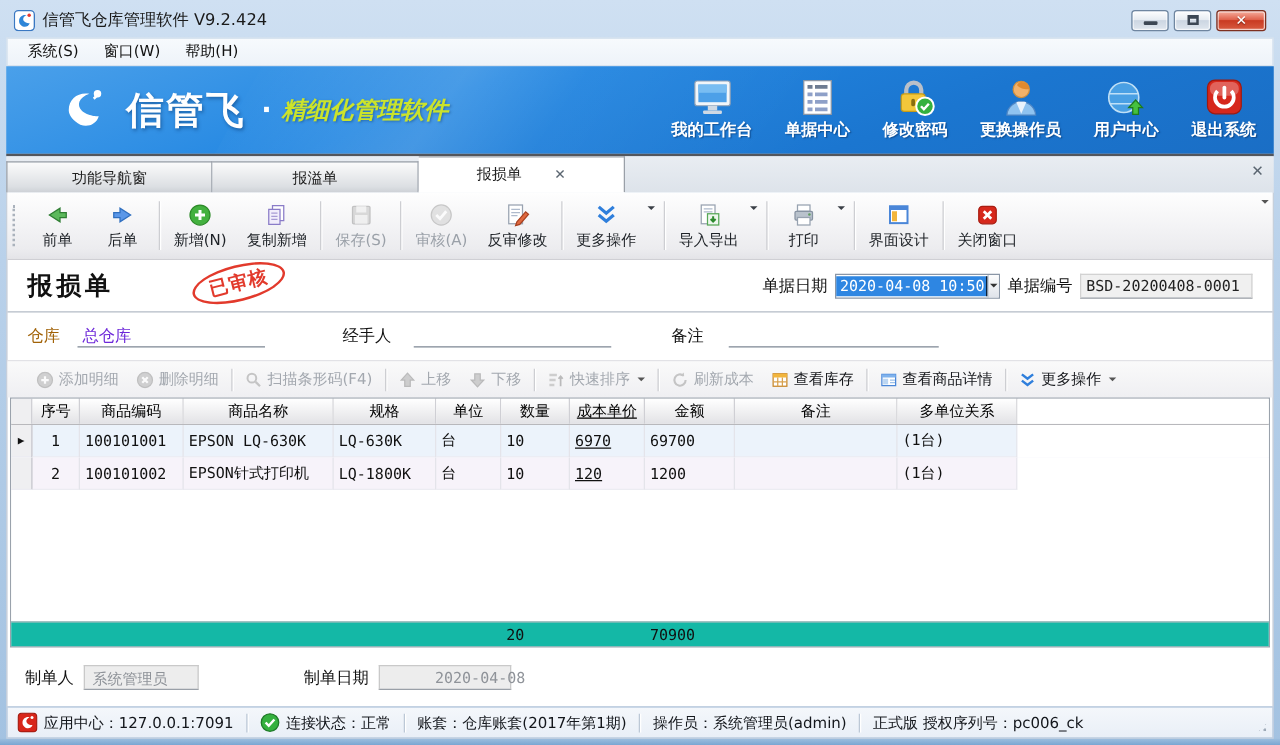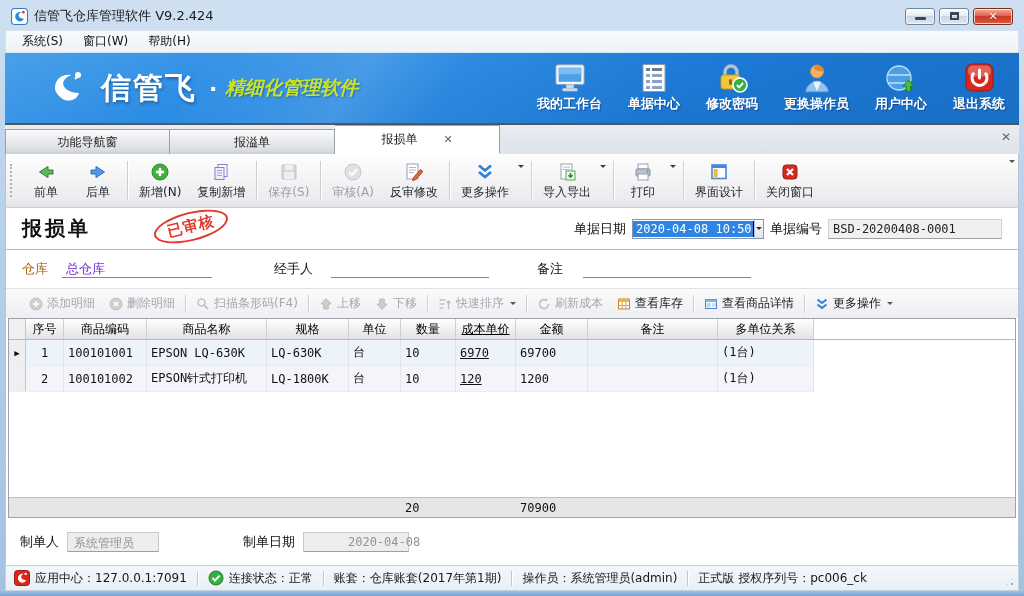--- a/index.html
+++ b/index.html
@@ -69,21 +69,21 @@
   .form-header { height:42px; display:flex; align-items:center; padding:0 16px; border-bottom:1px solid #b4bcc6; }
   .form-title { font-size:20px; font-weight:bold; color:#111; letter-spacing:3px; }
   .stamp { margin-left:62px; margin-bottom:4px; border:2px solid #e23a2c; color:#e23a2c; font-size:15px; font-weight:bold;
            border-radius:50%/50%; padding:3px 12px; transform:rotate(-14deg); letter-spacing:1px; background:rgba(255,255,255,.6); }
   .fh-right { margin-left:auto; display:flex; align-items:center; gap:6px; }
   .flabel { font-size:13px; color:#111; white-space:nowrap; }
   .datefield { width:132px; height:20px; border:1px solid #8a96a6; background:#fff; display:flex; align-items:center; }
   .dateval { font-family:"DejaVu Sans Mono",monospace; font-size:12px; background:#2e86e2; color:#fff; padding:1px 1px 1px 3px; white-space:nowrap; border-right:1px solid #000; }
   .datebtn { margin-left:auto; width:15px; height:18px; background:linear-gradient(180deg,#fdfdfd,#dfe3ea); border-left:1px solid #b9c2ce; display:flex; align-items:center; justify-content:center; cursor:pointer; }
   .datebtn i { width:0; height:0; border:3.5px solid transparent; border-top-color:#333; margin-top:3px; }
-  .billno { width:174px; height:20px; background:#f0f0f0; border:1px solid #d2d2d2; border-bottom-color:#9aa0a8; font-family:"DejaVu Sans Mono",monospace; font-size:12px; color:#222; padding:2px 4px; white-space:nowrap; }
+  .billno { width:138px; height:20px; background:#f0f0f0; border:1px solid #d2d2d2; border-bottom-color:#9aa0a8; font-family:"DejaVu Sans Mono",monospace; font-size:12px; color:#222; padding:2px 4px; white-space:nowrap; }
 
   
   .fields-row { height:38px; display:flex; align-items:center; padding:0 16px; }
   .flabel-link { font-size:13px; color:#a16207; }
   .ufield { border-bottom:1px solid #7d8794; height:18px; font-size:13px; color:#6d28d9; padding:0 4px; }
   .w-wh { width:150px; margin:0 62px 0 14px; }
   .w-hd { width:158px; margin:0 48px 0 18px; }
   .w-rm { width:168px; margin:0 0 0 20px; }
 
   
@@ -108,21 +108,21 @@
   .c-sel { width:17px; } .c-seq { width:38px; justify-content:center !important; }
   .c-code { width:83px; } .c-name { width:120px; } .c-spec { width:82px;text-align:right; }
   .c-unit { width:52px; } .c-qty { width:55px; } .c-cost { width:60px;text-decoration:underline; }
   .c-amt { width:72px; } .c-rem { width:130px; } .c-mu { width:96px; }
   .c-fill { flex:1 1 auto !important; background:#fff !important; border-right:none !important; }
   .ghead .c-fill { background:#fff !important; }
   .gbody-row .c-fill { border-bottom:none !important; }
   .selcell { background:#efeff1 !important; border-right:1px solid #c6c6cc !important; justify-content:center; padding:0 !important; }
   .rowmark { font-size:9px; color:#111; }
   .gfiller { flex:1 1 auto; background:#fff; }
-  .gsummary { height:20px; background:#e5e5e5; border-top:1px solid #bfbfc4; }
+  .gsummary { height:20px; background:#14b8a6; border-top:1px solid #bfbfc4; }
   .gsummary .gc { font-size:12px; display:flex; align-items:center; padding:0 4px; color:#111; }
 
   
   .footer-fields { flex:1; display:flex; align-items:center; padding:0 14px; gap:8px; }
   .gbox { height:20px; background:#ededed; border:1px solid #c9c9c9; border-bottom-color:#9aa0a8; color:#8f9399; font-size:12px; padding:2px 6px; white-space:nowrap; }
   .gb-maker { width:92px; margin-right:76px; }
   .gb-date { width:106px; font-family:"DejaVu Sans Mono",monospace;padding-left:44px; }
 
   
   .statusbar { height:26px; background:linear-gradient(180deg,#f4f7fb,#e9eff7); border:1px solid #c6d1df; display:flex; align-items:center; padding:0 8px; gap:10px; font-size:12px; color:#14171c; position:relative; }

